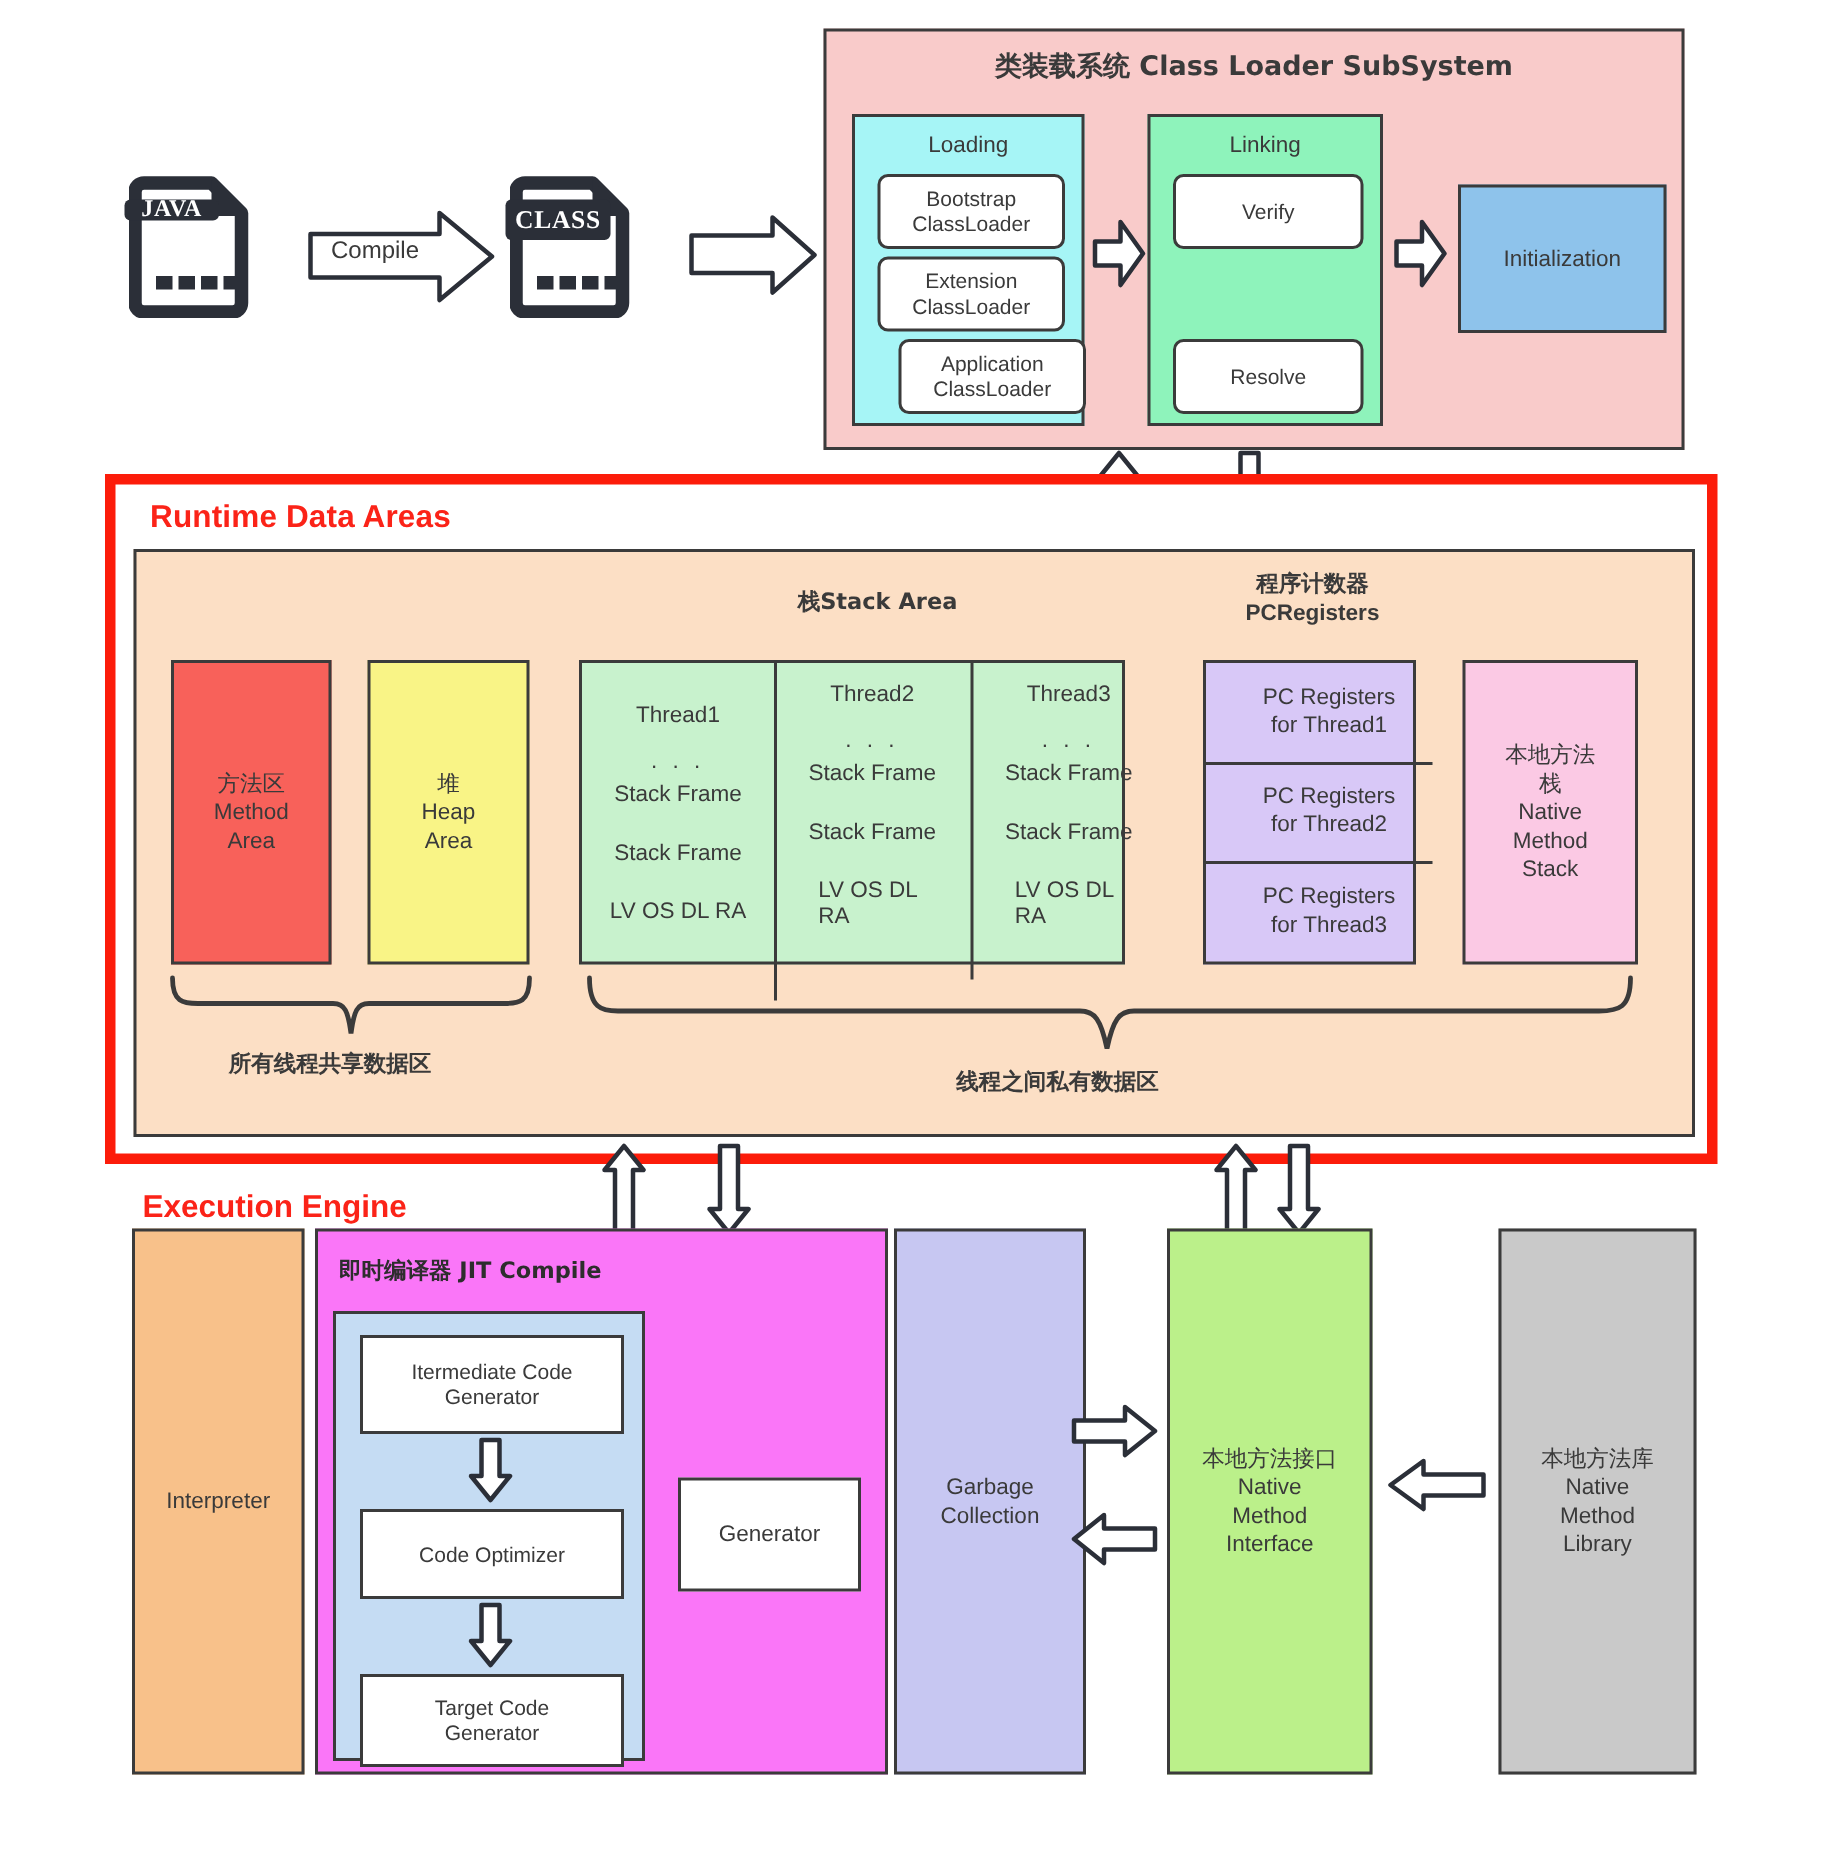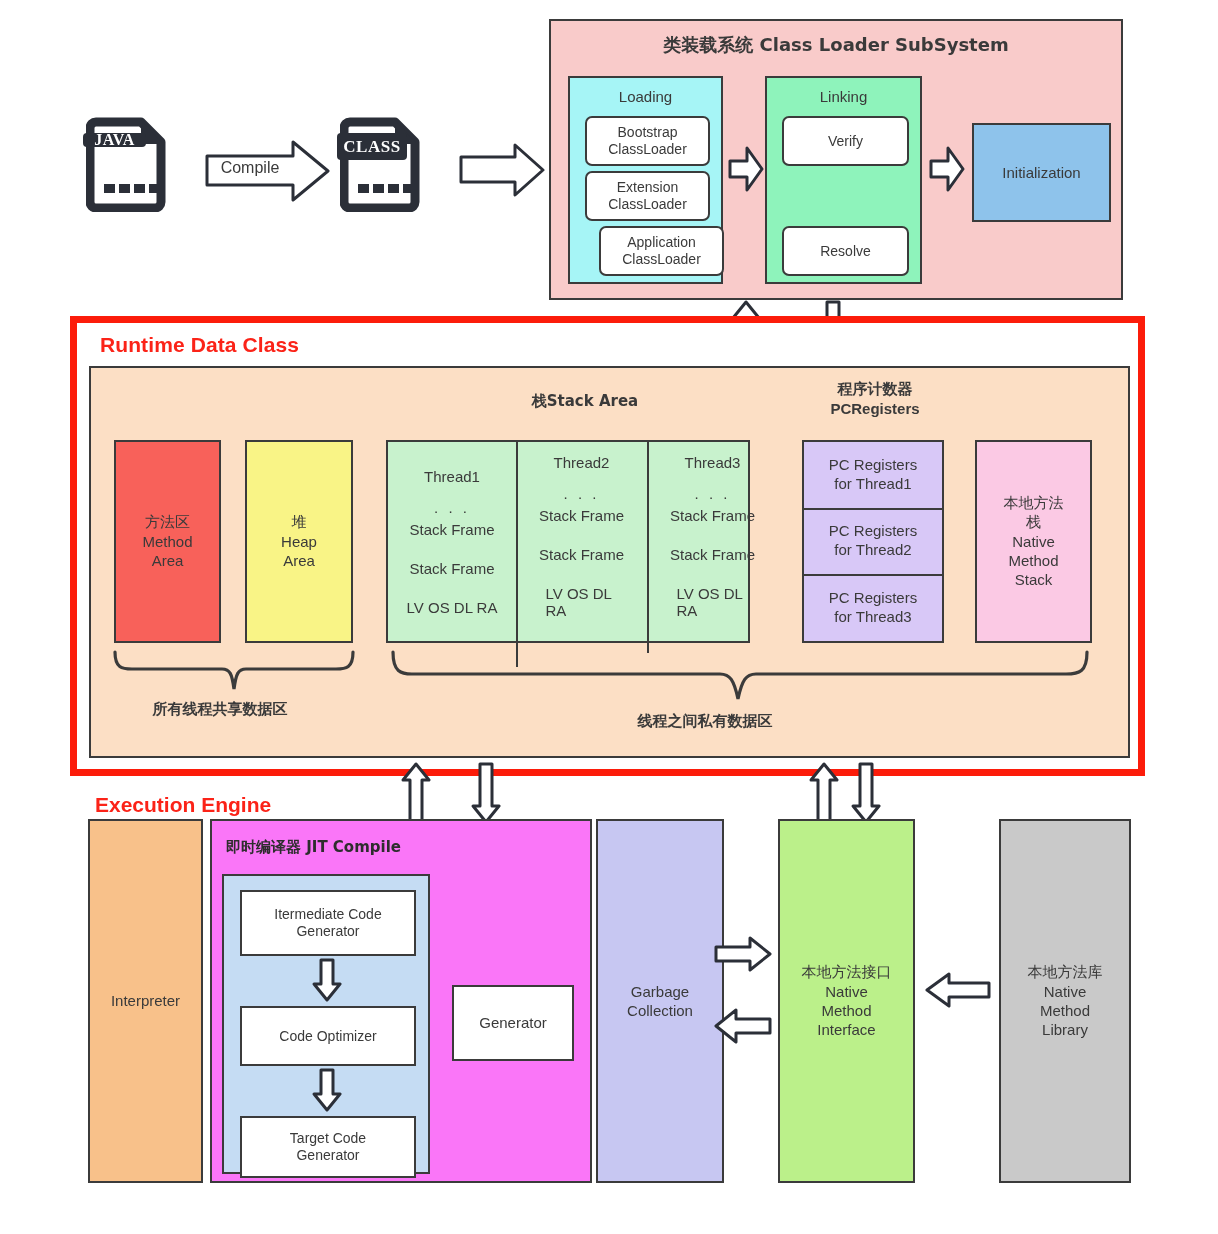--- a/index.html
+++ b/index.html
@@ -36,21 +36,21 @@
   #pc-lbl{left:785px;top:379px;width:180px;font-size:15px;font-weight:bold;line-height:1.35;}
 
   #method-area{left:114px;top:440px;width:107px;height:203px;background:#f8615a;font-size:15px;}
   #heap-area{left:245px;top:440px;width:108px;height:203px;background:#f9f486;font-size:15px;}
 
   #threads-wrap{left:386px;top:440px;width:364px;height:203px;border:2px solid #3b3b3b;background:#c8f2cd;}
   .thread-col{position:absolute;top:0;height:100%;font-size:15px;display:flex;flex-direction:column;
               align-items:center;justify-content:flex-start;}
   #pc-wrap{left:802px;top:440px;width:142px;height:203px;border:2px solid #3b3b3b;background:#d8c8f7;}
   .pc-cell{position:absolute;left:0;width:100%;display:flex;align-items:center;justify-content:center;
-           font-size:15px;text-align:center;line-height:1.25;}
+           font-size:15px;text-align:center;line-height:1.25;padding-left:13px;}
   #native-stack{left:975px;top:440px;width:117px;height:203px;background:#fbc9e4;font-size:15px;}
 
   #shared-lbl{left:90px;top:700px;width:260px;font-size:15px;font-weight:bold;}
   #private-lbl{left:545px;top:712px;width:320px;font-size:15px;font-weight:bold;}
 
   
   #ee-title{left:95px;top:792px;font-size:21px;font-weight:bold;color:#fb2318;}
   #interpreter{left:88px;top:819px;width:115px;height:364px;background:#f8c18a;font-size:15px;}
   #jit{left:210px;top:819px;width:382px;height:364px;background:#fa76f8;border:2px solid #3b3b3b;}
   #jit-title{left:226px;top:838px;font-size:15px;font-weight:bold;color:#2d2d2d;}
@@ -145,21 +145,21 @@
     <path d="M15 2 L28 18 H21 V60 H9 V18 H2 Z" fill="#ffffff" stroke="#2b2f38" stroke-width="3" stroke-linejoin="round"></path>
   </svg>
 </div>
 <div class="abs" style="left:818px;top:300px;width:30px;height:62px;">
   <svg width="30" height="62" viewBox="0 0 30 62">
     <path d="M15 60 L28 44 H21 V2 H9 V44 H2 Z" fill="#ffffff" stroke="#2b2f38" stroke-width="3" stroke-linejoin="round"></path>
   </svg>
 </div>
 
 <div id="rda-frame" class="abs"></div>
-<div id="rda-title" class="lbl">Runtime Data Class</div>
+<div id="rda-title" class="lbl">Runtime Data Areas</div>
 <div id="rda-inner" class="abs"></div>
 
 <div id="stack-area-lbl" class="lbl cjk">栈Stack Area</div>
 <div id="pc-lbl" class="lbl">
   <div class="cjk">程序计数器</div>
   <div>PCRegisters</div>
 </div>
 
 <div id="method-area" class="box" style="flex-direction:column;">
   <span class="cjk">方法区</span>

